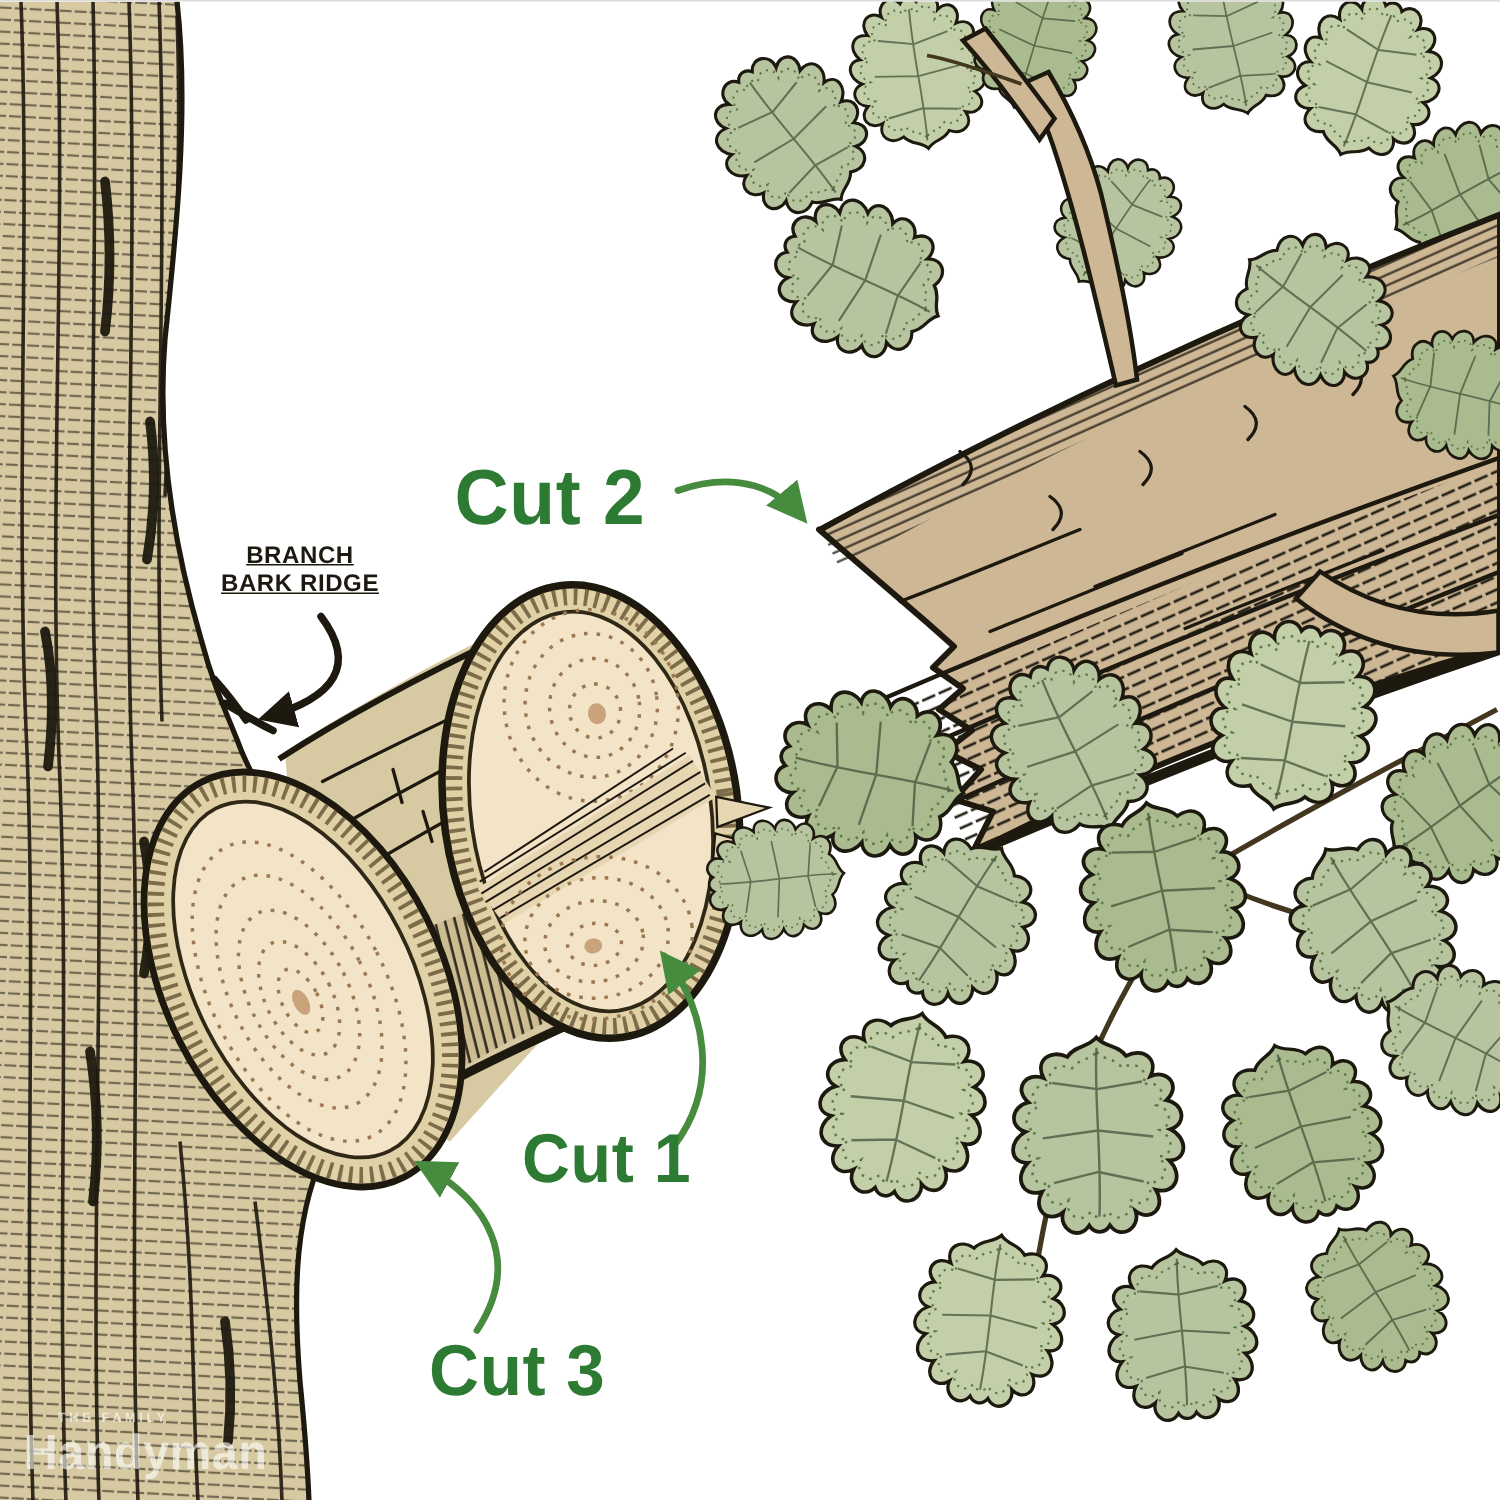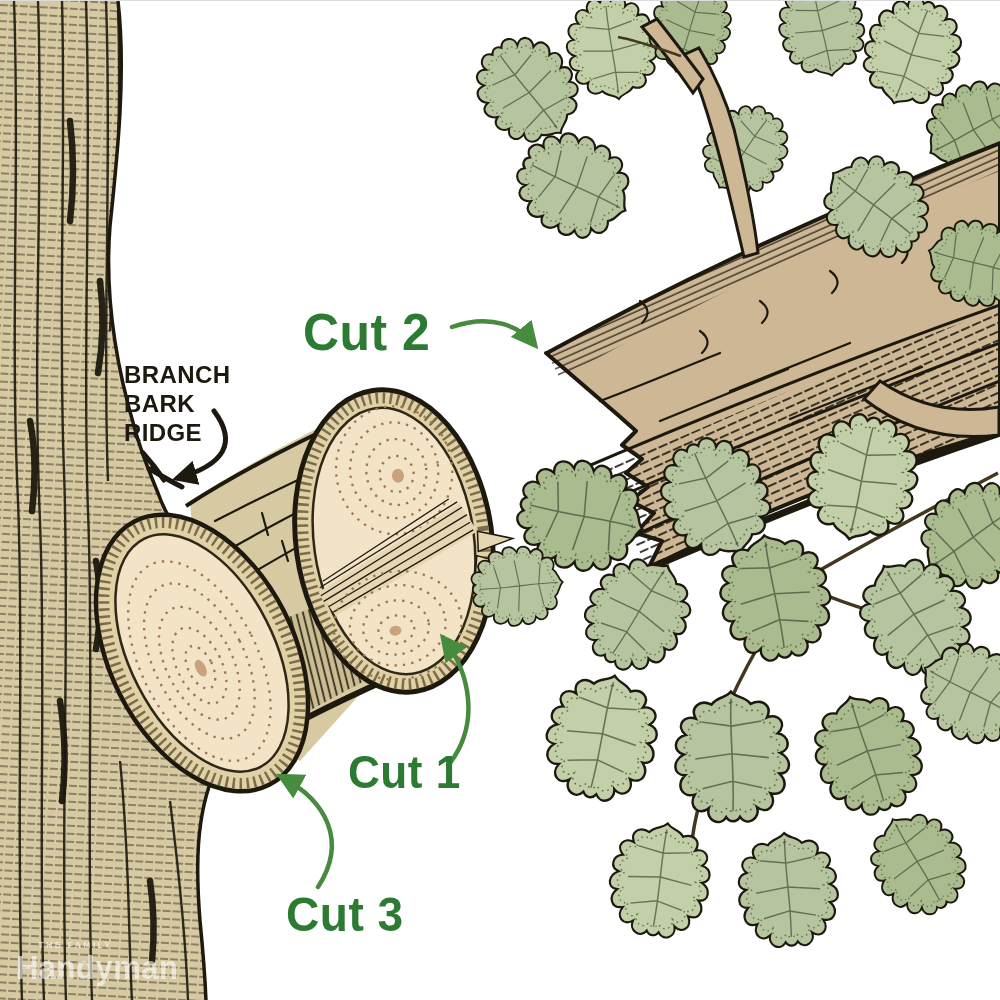--- a/index.html
+++ b/index.html
@@ -9,22 +9,22 @@
     --leaf-green:#b6c5a0; --leaf-green-alt:#a9bb8f; --leaf-light:#c2cfa8;
     --leaf-dots:#5f7845; --stem-brown:#44371f; --background:#ffffff;
   }
   html,body{margin:0;padding:0;background:#888;}
   .stage{position:relative;width:1000px;height:1000px;margin:0 auto;
     background:var(--background);overflow:hidden;
     font-family:"Liberation Sans","DejaVu Sans",sans-serif;
     border-top:1px solid #dcdcdc;border-bottom:1px solid #dcdcdc;}
   .stage svg{position:absolute;left:0;top:0;}
   .lbl{position:absolute;color:var(--ink);font-weight:700;white-space:pre-line;}
-  .bbr{left:124px;top:360px;width:152px;text-align:left;font-size:24px;
-    line-height:1.2;letter-spacing:.4px;}
+  .bbr{left:124px;top:360px;width:152px;text-align:center;font-size:16px;
+    line-height:1.2;letter-spacing:.4px;text-decoration:underline;}
   .cutlbl{position:absolute;color:var(--label-green);font-weight:700;
     letter-spacing:.5px;transform:scaleX(.96);transform-origin:left top;}
   .cut2{left:303px;top:301px;font-size:52px;}
   .cut1{left:348px;top:744px;font-size:46px;}
   .cut3{left:286px;top:886px;font-size:48px;}
   .wm{position:absolute;left:16px;top:940px;color:#fff;opacity:.6;
     transform:scaleX(.94);transform-origin:left top;line-height:1;}
   .wm .sm{display:block;font-size:9px;font-weight:700;letter-spacing:2.6px;
     margin:0 0 1px 24px;}
   .wm .lg{display:block;font-size:33px;font-weight:700;letter-spacing:.5px;}

